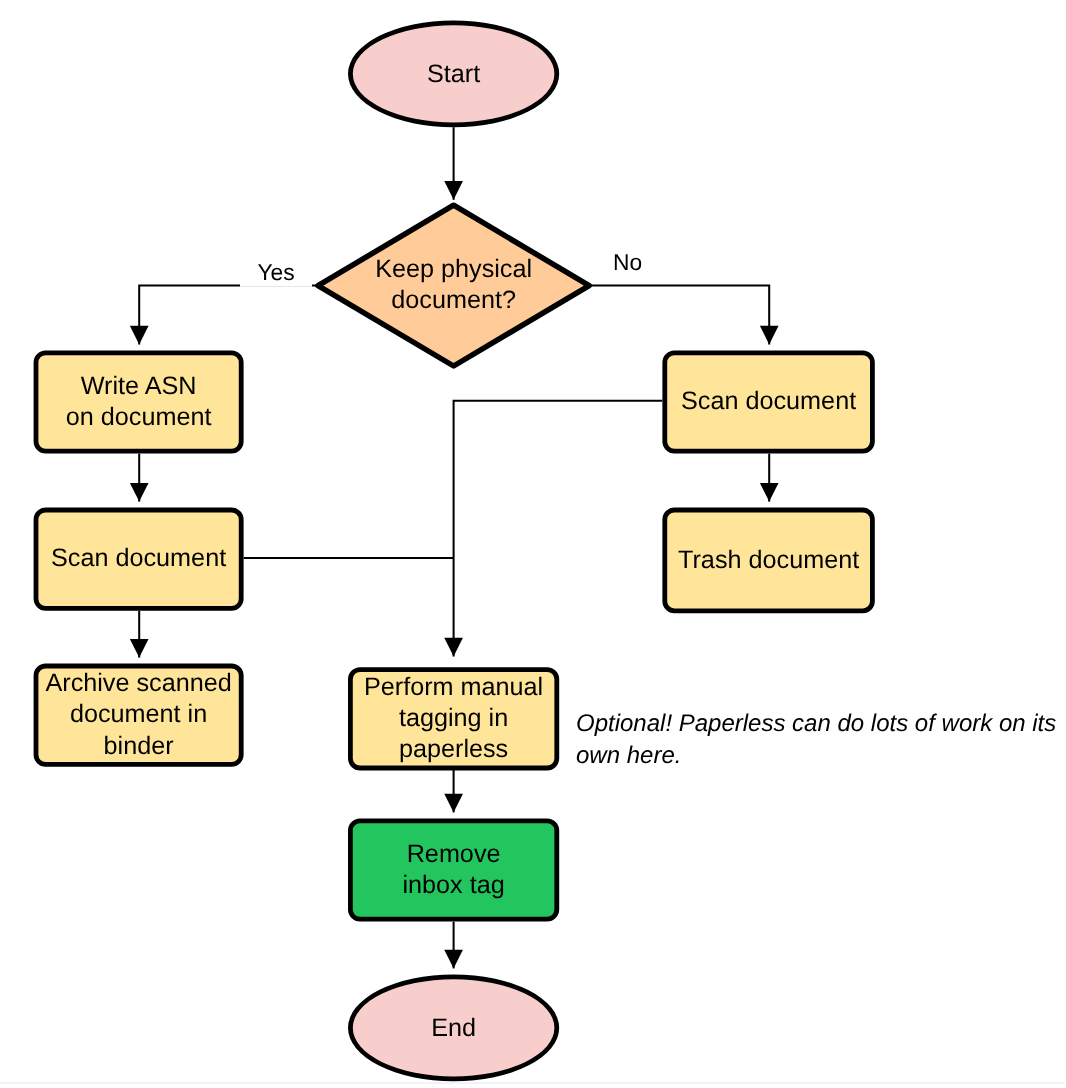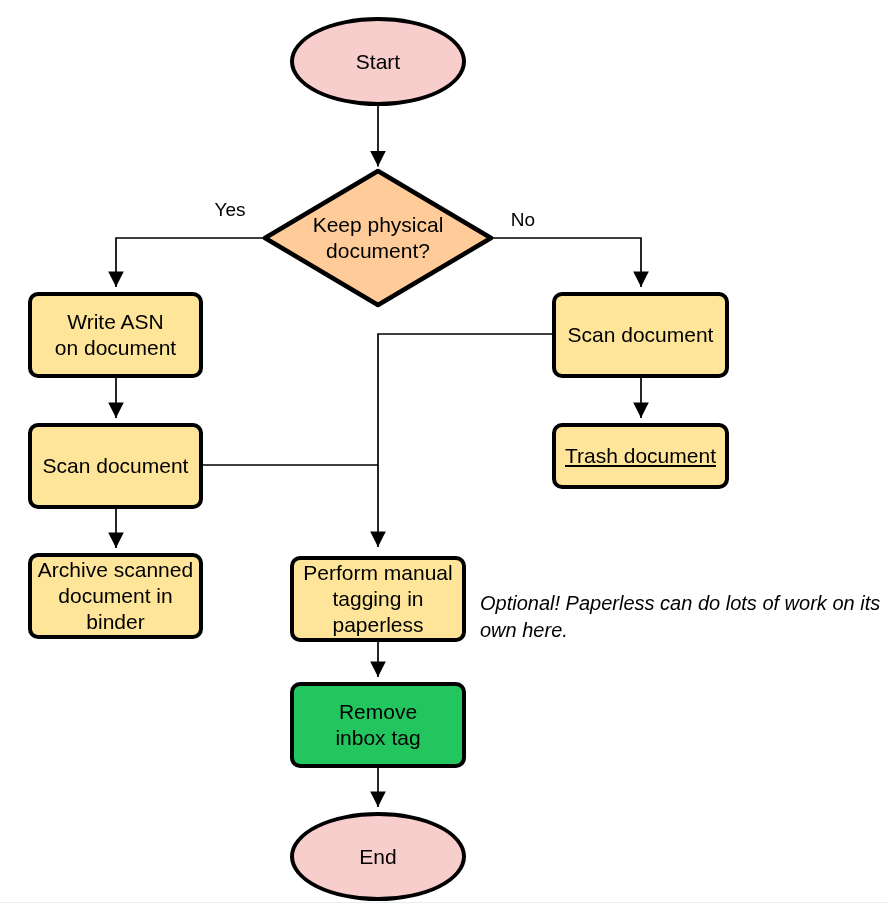--- a/index.html
+++ b/index.html
@@ -52,25 +52,25 @@
     width: 888px; height: 1px;
     background: #ececec;
   }
   
   #n-start   { left: 290px; top: 17px;  width: 176px; height: 89px; }
   #n-decision-label { left: 290px; top: 206px; width: 176px; height: 64px; }
   #n-write   { left: 28px;  top: 292px; width: 175px; height: 86px; }
   #n-scan-l  { left: 28px;  top: 423px; width: 175px; height: 86px; }
   #n-archive { left: 28px;  top: 553px; width: 175px; height: 86px; }
   #n-scan-r  { left: 552px; top: 292px; width: 177px; height: 86px; }
-  #n-trash   { left: 552px; top: 423px; width: 177px; height: 66px; text-decoration: underline; }
+  #n-trash   { left: 552px; top: 423px; width: 177px; height: 88px; }
   #n-tag     { left: 290px; top: 556px; width: 176px; height: 86px; }
   #n-remove  { left: 290px; top: 682px; width: 176px; height: 86px; }
   #n-end     { left: 290px; top: 812px; width: 176px; height: 89px; }
-  #lbl-yes   { left: 200px; top: 199px; width: 56px; }
+  #lbl-yes   { left: 200px; top: 217px; width: 56px; }
   #lbl-no    { left: 493px; top: 209px; width: 56px; }
 </style>
 </head>
 <body>
 
 <div class="canvas">
 
   <svg class="wires" width="888" height="907" viewBox="0 0 888 907">
     <defs>
       <marker id="arrow" viewBox="0 0 12 12" refX="11.5" refY="6" markerWidth="10" markerHeight="10" orient="auto-start-reverse">

